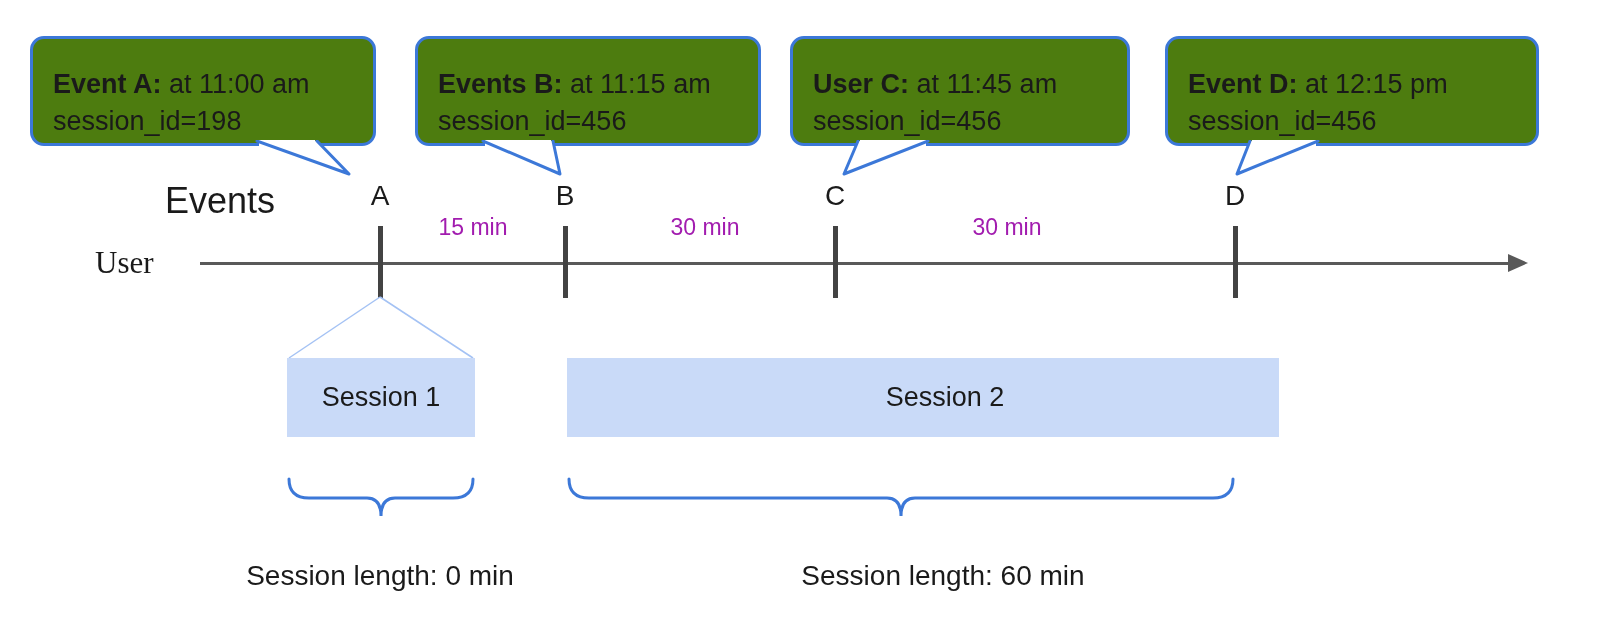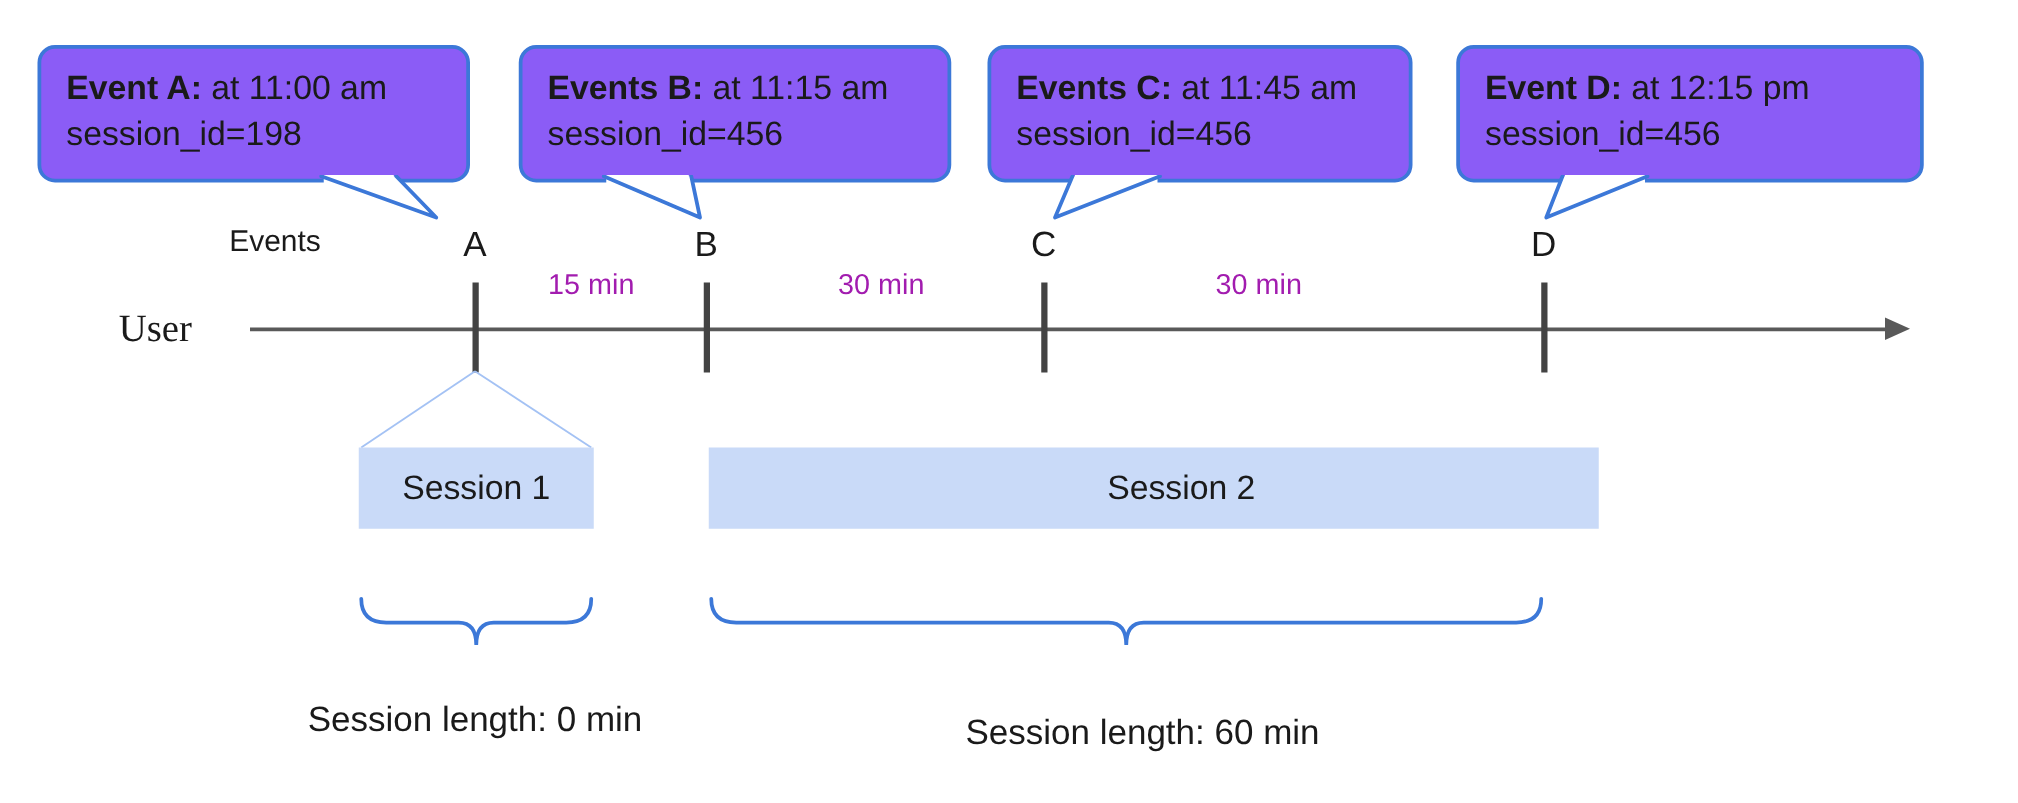--- a/index.html
+++ b/index.html
@@ -11,46 +11,46 @@
     color:#1a1a1a;
     overflow:hidden;
   }
   
   .callout{
     position:absolute;
     top:36px;
     height:110px;
     border:3px solid #3c78d8;
     border-radius:14px;
-    background:#8b5cf6;
+    background:#4d7c0f;
     box-sizing:border-box;
-    padding:13px 20px 0 20px;
+    padding:27px 20px 0 20px;
     font-size:27px;
     line-height:37px;
     white-space:nowrap;
   }
   .callout .b{font-weight:bold;}
   .tail{position:absolute;top:101px;pointer-events:none;}
   
   .lbl{position:absolute;white-space:nowrap;}
   .center{transform:translateX(-50%);}
-  .events-label{font-size:24px;}
+  .events-label{font-size:36px;}
   .user-label{font-size:31px;font-family:Liberation Serif, serif;}
   .event-letter{font-size:28px;}
   .interval-label{font-size:23px;color:#a21caf;}
   
   .axis-line{position:absolute;left:200px;top:262px;width:1312px;height:3px;background:#595959;}
   .axis-arrow{
     position:absolute;left:1508px;top:254px;width:0;height:0;
     border-left:20px solid #595959;border-top:9px solid transparent;border-bottom:9px solid transparent;
   }
   .tick{position:absolute;top:226px;width:5px;height:72px;background:#434343;}
   
   .session-block{
-    position:absolute;top:358px;height:65px;background:#c9daf8;
+    position:absolute;top:358px;height:79px;background:#c9daf8;
     display:flex;align-items:center;justify-content:center;
     font-size:27px;
   }
   .overlay-svg{position:absolute;pointer-events:none;}
   .length-label{font-size:28px;top:560px;}
 </style>
 </head>
 <body>
 
 <div class="stage">
@@ -69,21 +69,21 @@
     <div><span class="b">Events B:</span><span> at 11:15 am</span></div>
     <div>session_id=456</div>
     <svg class="tail" style="left:60px;" width="100" height="38" viewBox="0 0 100 38">
       <path d="M5,1 L82,34 L75,1 Z" fill="#ffffff"></path>
       <rect x="7" y="0" width="66" height="7" fill="#ffffff"></rect>
       <path d="M5,1 L82,34 L75,1" fill="none" stroke="#3c78d8" stroke-width="3" stroke-linecap="round" stroke-linejoin="round"></path>
     </svg>
   </div>
 
   <div class="callout" style="left:790px;width:340px;">
-    <div><span class="b">Events C:</span><span> at 11:45 am</span></div>
+    <div><span class="b">User C:</span><span> at 11:45 am</span></div>
     <div>session_id=456</div>
     <svg class="tail" style="left:40px;" width="100" height="38" viewBox="0 0 100 38">
       <path d="M11,34 L25,1 L95,1 Z" fill="#ffffff"></path>
       <rect x="27" y="0" width="66" height="7" fill="#ffffff"></rect>
       <path d="M95,1 L11,34 L25,1" fill="none" stroke="#3c78d8" stroke-width="3" stroke-linecap="round" stroke-linejoin="round"></path>
     </svg>
   </div>
 
   <div class="callout" style="left:1165px;width:374px;">
     <div><span class="b">Event D:</span><span> at 12:15 pm</span></div>
@@ -128,15 +128,15 @@
   </div>
 
   <svg class="overlay-svg" style="left:287px;top:476px;" width="188" height="44" viewBox="0 0 188 44">
     <path d="M2,3 Q2,22 22,22 L80,22 Q94,22 94,40 Q94,22 108,22 L166,22 Q186,22 186,3" fill="none" stroke="#3c78d8" stroke-width="3" stroke-linecap="round"></path>
   </svg>
   <svg class="overlay-svg" style="left:567px;top:476px;" width="668" height="44" viewBox="0 0 668 44">
     <path d="M2,3 Q2,22 22,22 L320,22 Q334,22 334,40 Q334,22 348,22 L646,22 Q666,22 666,3" fill="none" stroke="#3c78d8" stroke-width="3" stroke-linecap="round"></path>
   </svg>
 
   <div class="lbl center length-label" style="left:380px;">Session length: 0 min</div>
-  <div class="lbl center length-label" style="left:914px;margin-top:10px;">Session length: 60 min</div>
+  <div class="lbl center length-label" style="left:943px;">Session length: 60 min</div>
 
 </div>
 
 </body></html>

